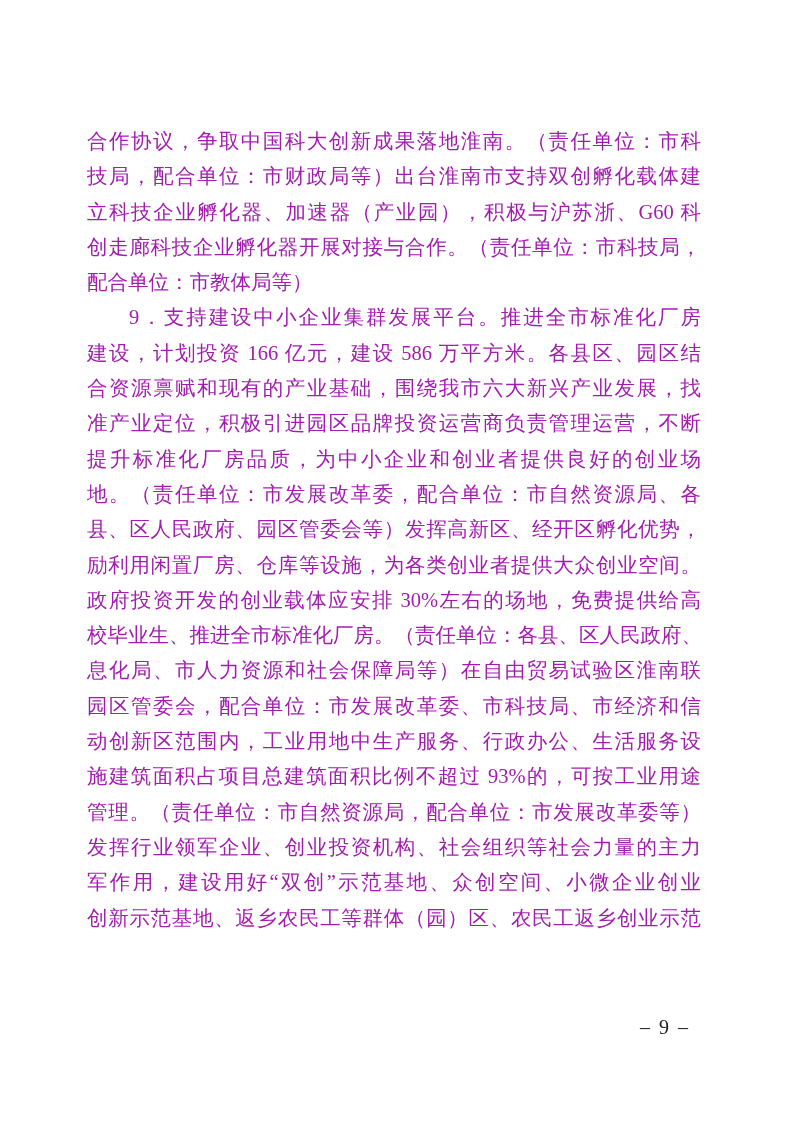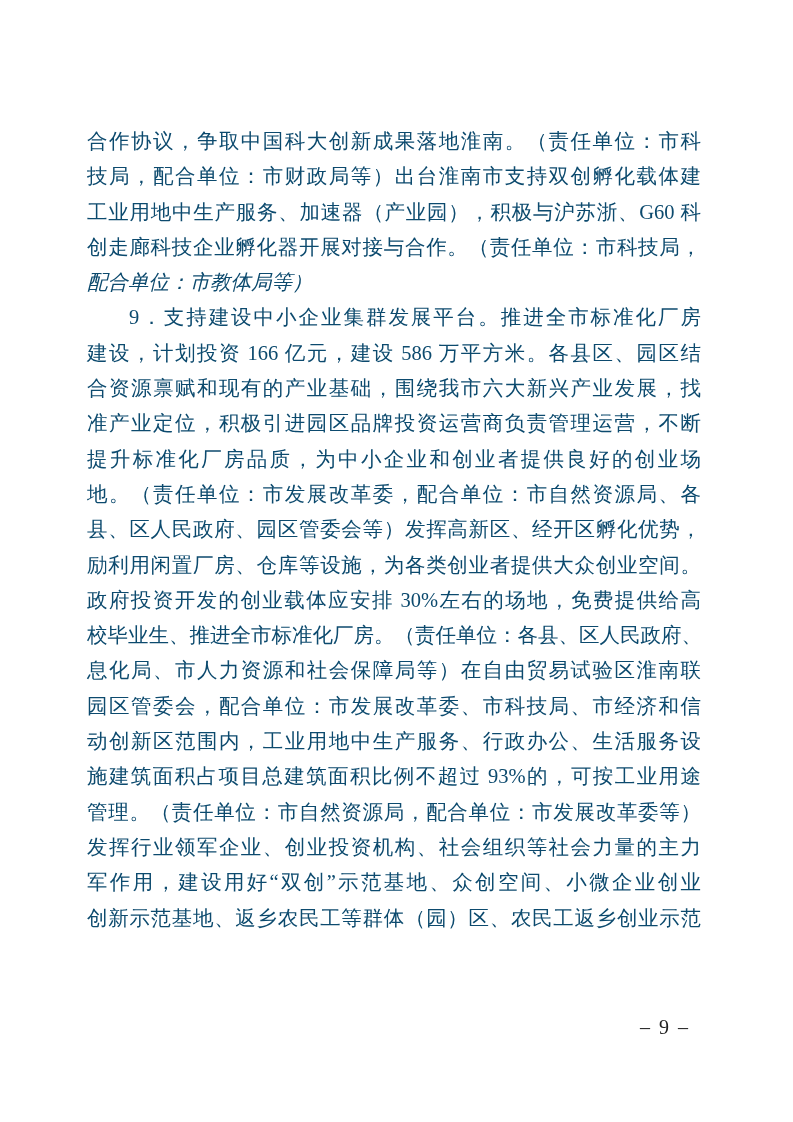--- a/index.html
+++ b/index.html
@@ -18,30 +18,29 @@
     position: absolute;
     left: 87px;
     top: 124px;
     width: 614px;
   }
   .line {
     font-family: "Liberation Serif", "DejaVu Serif", serif;
     font-size: 20.5px;
     line-height: 35.3px;
     height: 35.3px;
-    color: #0c4a6e;
+    color: #a21caf;
     text-align: justify;
     text-align-last: justify;
     white-space: nowrap;
     overflow: visible;
   }
   .line.para-end {
     text-align: center;
     text-align-last: left;
-    font-style: italic;
   }
   .line.para-start {
     text-indent: 42px;
   }
   .page-number {
     position: absolute;
     top: 1014px;
     right: 103px;
     font-family: "Liberation Serif", "DejaVu Serif", serif;
     font-size: 20px;
@@ -50,21 +49,21 @@
     letter-spacing: 2px;
   }
 </style>
 </head>
 <body>
 
 <div class="page">
   <div class="text-block">
     <div class="line">合作协议，争取中国科大创新成果落地淮南。（责任单位：市科</div>
     <div class="line">技局，配合单位：市财政局等）出台淮南市支持双创孵化载体建</div>
-    <div class="line">工业用地中生产服务、加速器（产业园），积极与沪苏浙、G60 科</div>
+    <div class="line">立科技企业孵化器、加速器（产业园），积极与沪苏浙、G60 科</div>
     <div class="line">创走廊科技企业孵化器开展对接与合作。（责任单位：市科技局，</div>
     <div class="line para-end">配合单位：市教体局等）</div>
     <div class="line para-start">9．支持建设中小企业集群发展平台。推进全市标准化厂房</div>
     <div class="line">建设，计划投资 166 亿元，建设 586 万平方米。各县区、园区结</div>
     <div class="line">合资源禀赋和现有的产业基础，围绕我市六大新兴产业发展，找</div>
     <div class="line">准产业定位，积极引进园区品牌投资运营商负责管理运营，不断</div>
     <div class="line">提升标准化厂房品质，为中小企业和创业者提供良好的创业场</div>
     <div class="line">地。（责任单位：市发展改革委，配合单位：市自然资源局、各</div>
     <div class="line">县、区人民政府、园区管委会等）发挥高新区、经开区孵化优势，</div>
     <div class="line">励利用闲置厂房、仓库等设施，为各类创业者提供大众创业空间。</div>

